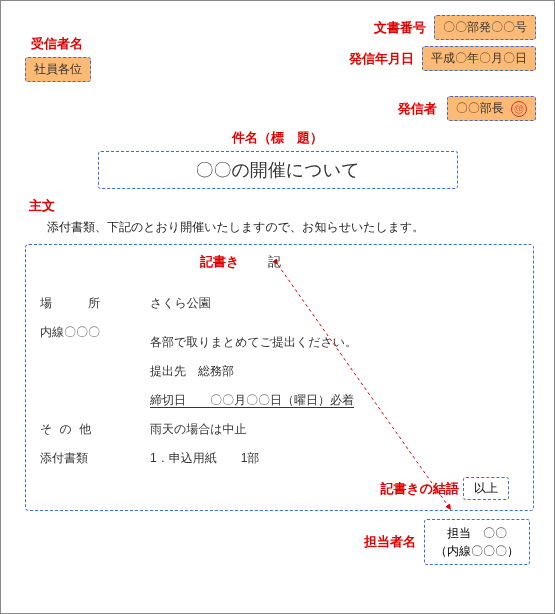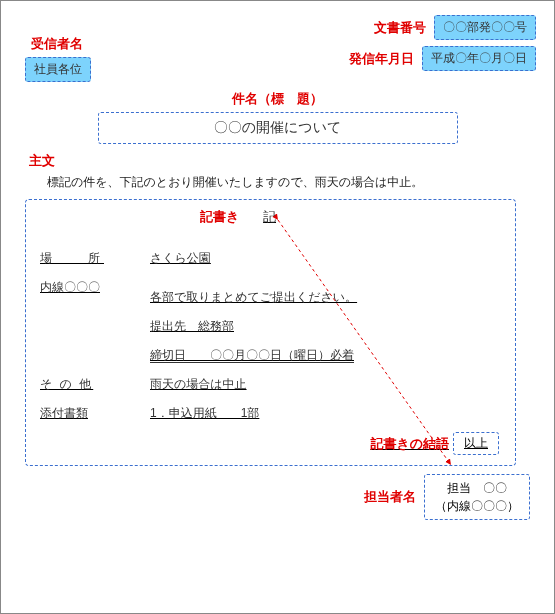--- a/index.html
+++ b/index.html
@@ -17,47 +17,47 @@
     position: relative;
     padding: 12px 18px 10px 18px;
   }
   .redlabel {
     color: #e00000;
     font-weight: bold;
     font-size: 13px;
   }
   .dbox {
     border: 1px dashed #3b6fcf;
-    background: #7dd3fc;
+    background: #fdba74;
     border-radius: 3px;
     color: #333;
     padding: 3px 8px;
     display: inline-block;
   }
   .row { display:flex; align-items:center; }
   .rt { justify-content:flex-end; }
   .topright .row { margin-bottom: 6px; }
   .topright .redlabel { margin-right: 8px; }
   .seal {
     display:inline-flex; align-items:center; justify-content:center;
     width:16px; height:16px; border:1px solid #c33; border-radius:50%;
     color:#c33; font-size:10px; margin-left:4px; vertical-align:middle;
   }
   .subject-wrap { text-align:center; margin-top:8px; }
   .subject-label { display:block; margin-bottom:4px; }
   .subject {
     border:1px dashed #3b6fcf; border-radius:3px;
-    display:inline-block; padding:6px 32px; font-size:14px; color:#333;
+    display:inline-block; padding:6px 32px; font-size:18px; color:#333;
     min-width: 360px;
   }
   .mainlabel { margin: 8px 0 4px 10px; }
   .maintext { margin: 0 10px 8px 28px; color:#222; }
   .ki-outer {
     border:1px dashed #3b6fcf; border-radius:4px;
-    margin: 4px 20px 0 6px; padding: 8px 16px 10px 14px; position:relative;text-decoration:underline;
+    margin: 4px 2px 0 6px; padding: 8px 24px 10px 14px; position:relative;
   }
   .ki-head { text-align:center; margin-bottom:12px; position:relative; }
   .ki-head .redlabel { position:absolute; left:160px; top:0; }
   .ki-head .ki { font-size:13px; color:#333; }
   .tbl { width:100%; }
   .tbl .r { display:flex; margin-bottom:12px; }
   .tbl .lab { width:110px; color:#333; letter-spacing:4px; }
   .tbl .val { flex:1; color:#333; }
   .subline { margin-top:12px; }
   .underline { text-decoration: underline; text-underline-offset:3px; }
@@ -84,28 +84,35 @@
       <span class="redlabel">発信年月日</span>
       <span class="dbox">平成〇年〇月〇日</span>
     </div>
   </div>
 
   <div style="margin-top:22px;">
     <div class="redlabel" style="margin-left:12px; margin-bottom:4px;">受信者名</div>
     <span class="dbox" style="margin-left:6px;">社員各位</span>
   </div>
 
+  <div class="row rt" style="margin-top:14px;">
+    <span class="redlabel" style="margin-right:10px;">発信者</span>
+    <span class="dbox">
+      <span>〇〇部長</span>
+      <span class="seal">㊞</span>
+    </span>
+  </div>
 
   <div class="subject-wrap">
     <span class="redlabel subject-label">件名（標　題）</span>
     <span class="subject">〇〇の開催について</span>
   </div>
 
   <div class="redlabel mainlabel">主文</div>
-  <div class="maintext">標記の件を、下記のとおり開催いたしますので、雨天の場合は中止。</div>
+  <div class="maintext">添付書類、下記のとおり開催いたしますので、お知らせいたします。</div>
 
   <div class="ki-outer">
     <svg class="arrow" width="500" height="300">
       <defs>
         <marker id="ah" markerWidth="8" markerHeight="8" refX="6" refY="3" orient="auto">
           <path d="M0,0 L6,3 L0,6 Z" fill="#e00000"></path>
         </marker>
       </defs>
       <line x1="252" y1="20" x2="425" y2="265" stroke="#e00000" stroke-width="1" stroke-dasharray="3,3" marker-start="url(#ah)" marker-end="url(#ah)"></line>
     </svg>

